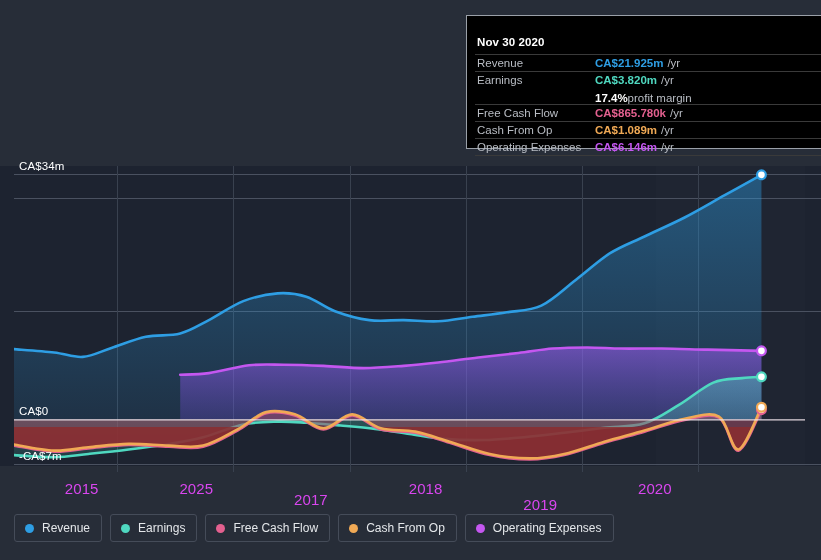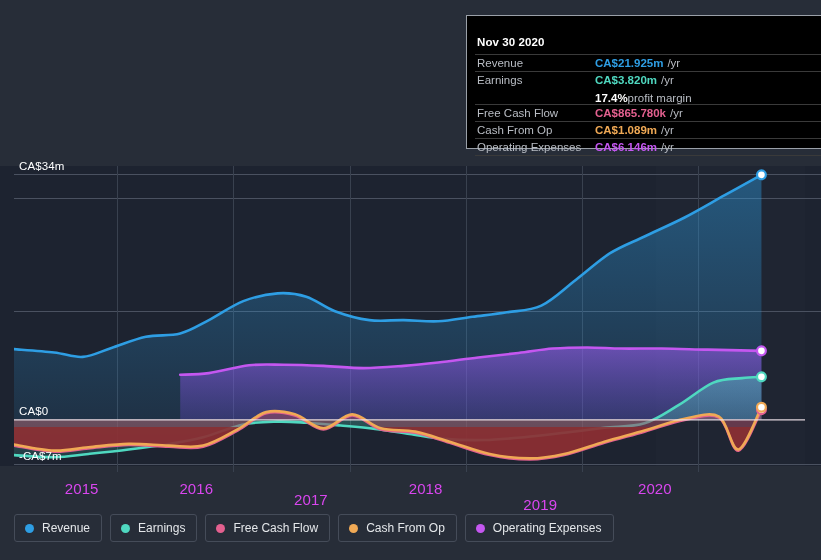--- a/index.html
+++ b/index.html
@@ -167,21 +167,21 @@
       </g>
 </svg>
 
 <div id="y-axis">
       <div class="axis-label y-label" style="top: 160px;">CA$34m</div>
       <div class="axis-label y-label" style="top: 405.385px;">CA$0</div>
       <div class="axis-label y-label" style="top: 450px;">-CA$7m</div>
     </div>
 <div id="x-axis">
       <div class="axis-label x-label" style="top: 480px; left: 64.7826px;">2015</div>
-      <div class="axis-label x-label" style="top: 480px; left: 179.42px;">2016</div>
+      <div class="axis-label x-label" style="top: 480px; left: 179.42px;">2025</div>
       <div class="axis-label x-label" style="top: 491px; left: 294.058px;">2017</div>
       <div class="axis-label x-label" style="top: 480px; left: 408.696px;">2018</div>
       <div class="axis-label x-label" style="top: 496px; left: 523.333px;">2019</div>
       <div class="axis-label x-label" style="top: 480px; left: 637.971px;">2020</div>
     </div>
 
 <div id="tooltip">
   <div class="tt-title">Nov 30 2020</div>
   <div id="tt-rows">
         <div class="tt-row">

